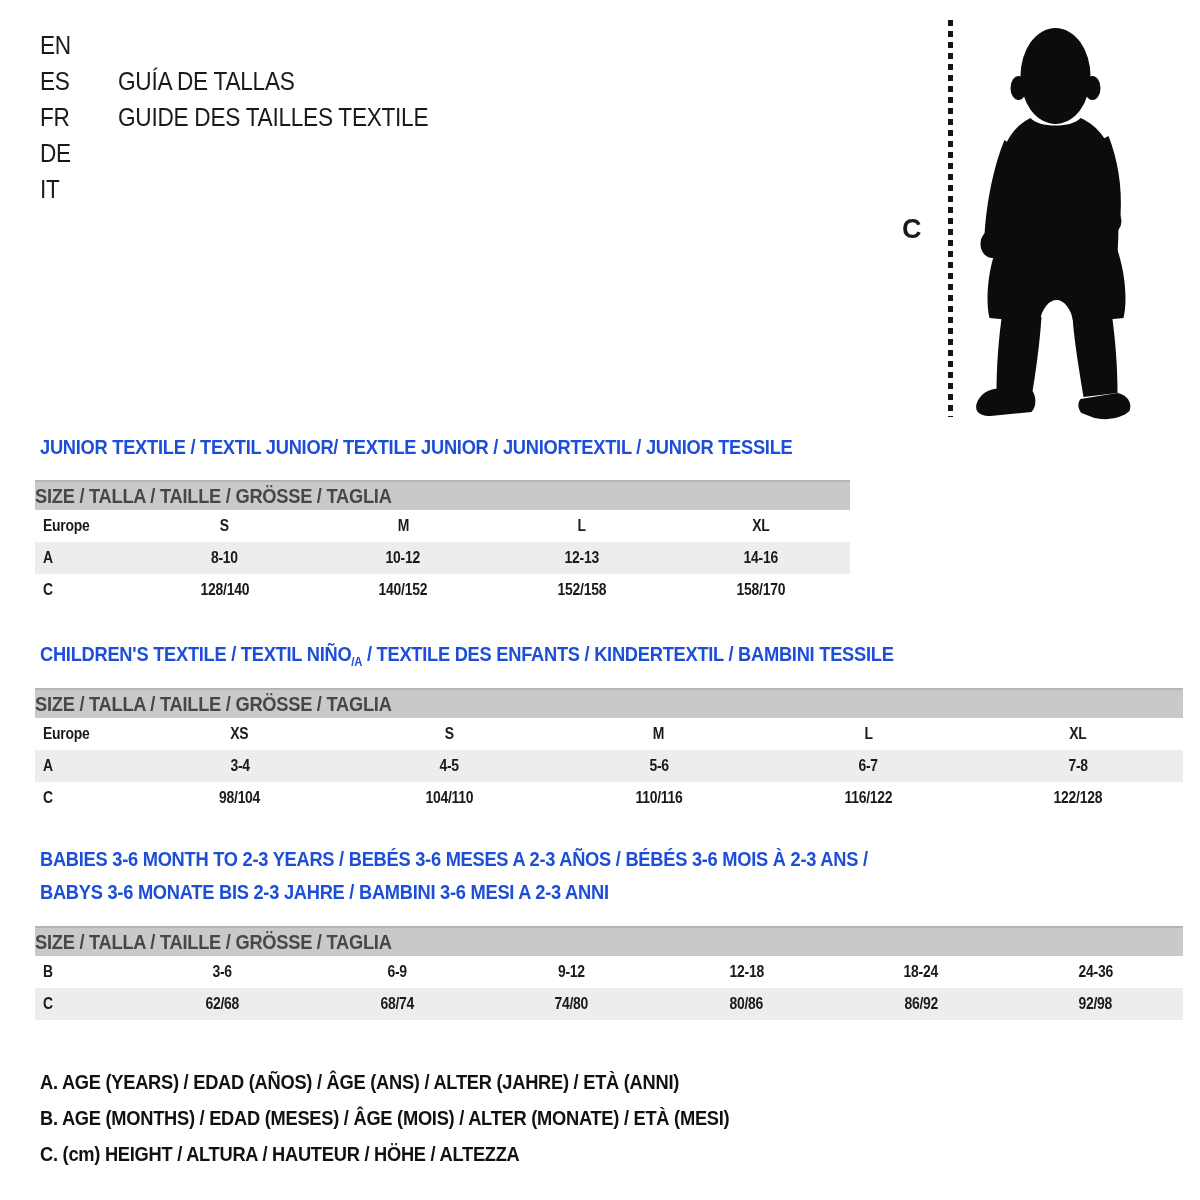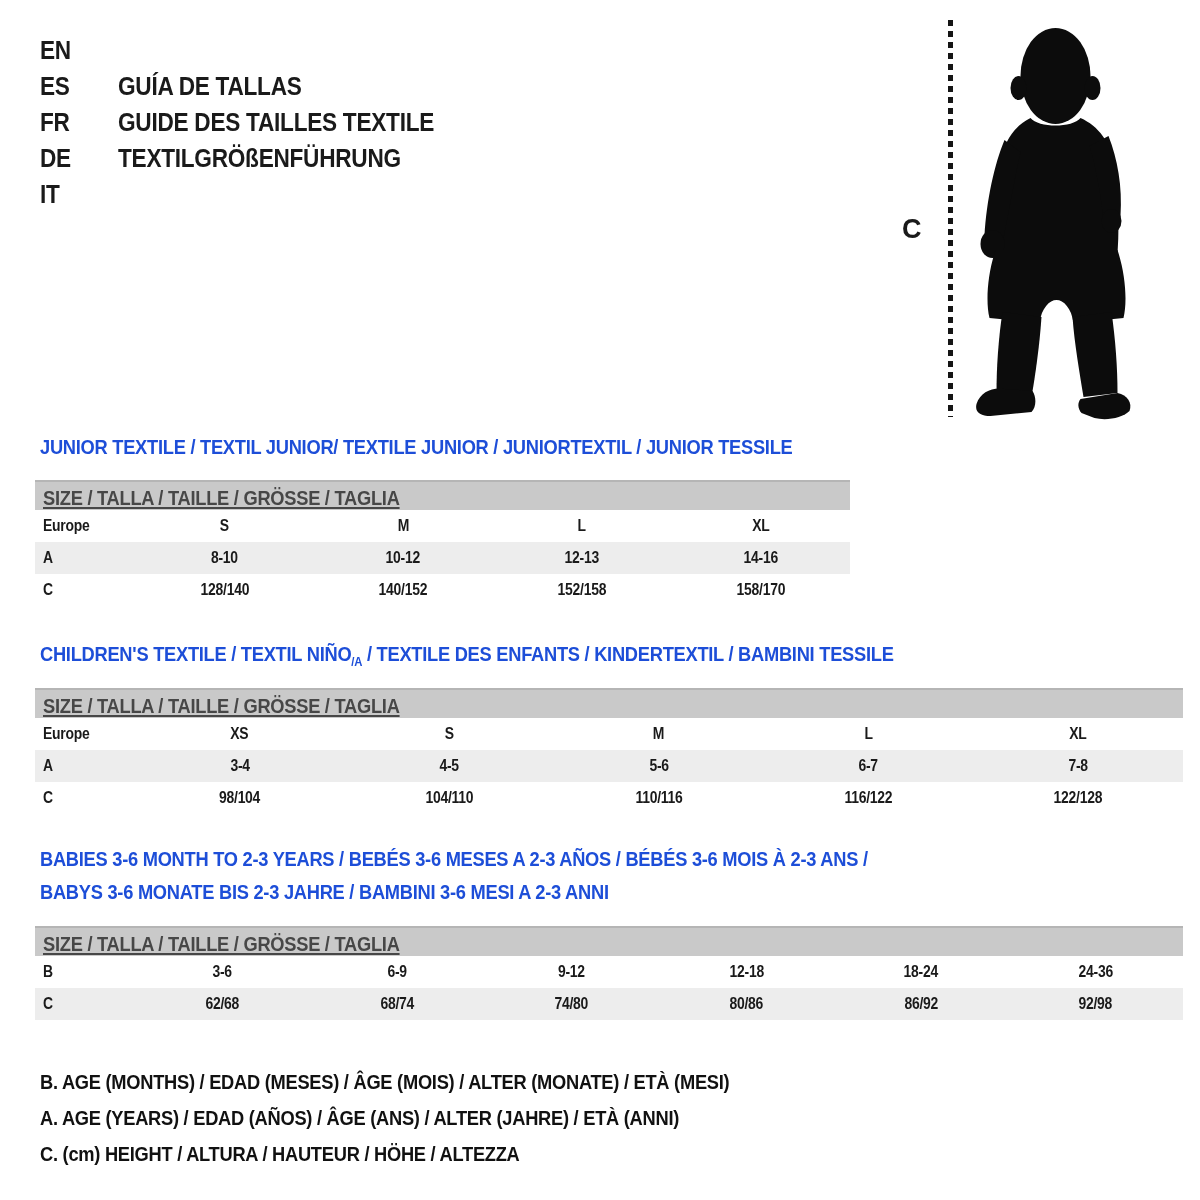--- a/index.html
+++ b/index.html
@@ -2,34 +2,34 @@
 <html><head>
 <meta charset="utf-8">
 <style>
   html,body{margin:0;padding:0;background:#ffffff;}
   .canvas{position:relative;width:1200px;height:1200px;background:#ffffff;overflow:hidden;
           font-family:"Liberation Sans",sans-serif;color:#1a1a1a;}
   .sq{display:inline-block;transform:scaleX(0.87);transform-origin:0 50%;white-space:nowrap;letter-spacing:-0.3px;}
   .sqc{display:inline-block;transform:scaleX(0.87);transform-origin:50% 50%;white-space:nowrap;letter-spacing:-0.3px;}
 
   .lang-block{position:absolute;left:40px;top:30px;}
-  .lang-row{display:flex;height:36px;align-items:flex-end;font-size:26px;font-weight:700;}
+  .lang-row{display:flex;height:36px;align-items:flex-start;font-size:26px;font-weight:400;}
   .lang-code{flex:0 0 78px;}
 
   .measure-line{position:absolute;left:948px;top:20px;width:5px;height:397px;
                 background:repeating-linear-gradient(to bottom,#151515 0 6px,transparent 6px 11px);}
   .measure-label{position:absolute;left:902px;top:214px;font-size:27px;font-weight:700;}
   .baby{position:absolute;left:962px;top:14px;width:183px;height:408px;}
 
   .sec-title{position:absolute;font-size:21px;font-weight:700;color:#1d4ed8;line-height:33px;}
   .sub-part{font-size:13px;vertical-align:-5px;}
 
   .size-table{position:absolute;}
   .size-bar{height:30px;background:#c9c9c9;border-top:2px solid #b5b5b5;box-sizing:border-box;
-            display:flex;align-items:flex-end;padding-left:8px;font-size:21px;font-weight:700;color:#474747;text-decoration:underline;}
+            display:flex;align-items:center;font-size:21px;font-weight:700;color:#474747;}
   .trow{display:grid;height:32px;align-items:center;font-size:16px;font-weight:700;color:#1a1a1a;}
   .cols4{grid-template-columns:100px repeat(4,1fr);}
   .cols5{grid-template-columns:100px repeat(5,1fr);}
   .cols6{grid-template-columns:100px repeat(6,1fr);}
   .lbl{padding-left:8px;}
   .val{text-align:center;}
   .shaded{background:#ededed;}
 
   .legend{position:absolute;left:40px;top:1064px;}
   .legend-line{height:36px;display:flex;align-items:center;font-size:21px;font-weight:700;color:#111111;}
@@ -46,21 +46,20 @@
     <div class="lang-row">
       <span class="lang-code"><span class="sq">ES</span></span>
       <span><span class="sq">GUÍA DE TALLAS</span></span>
     </div>
     <div class="lang-row">
       <span class="lang-code"><span class="sq">FR</span></span>
       <span><span class="sq">GUIDE DES TAILLES TEXTILE</span></span>
     </div>
     <div class="lang-row">
       <span class="lang-code"><span class="sq">DE</span></span>
-      <span><span class="sq">TEXTILGRÖßENFÜHRUNG</span></span>
     </div>
     <div class="lang-row">
       <span class="lang-code"><span class="sq">IT</span></span>
     </div>
   </div>
 
   <div class="measure-line"></div>
   <div class="measure-label"><span>C</span></div>
   <svg class="baby" viewBox="0 0 182 408" xmlns="http://www.w3.org/2000/svg">
     <g fill="#0c0c0c">
@@ -168,23 +167,23 @@
       <span class="val"><span class="sqc">68/74</span></span>
       <span class="val"><span class="sqc">74/80</span></span>
       <span class="val"><span class="sqc">80/86</span></span>
       <span class="val"><span class="sqc">86/92</span></span>
       <span class="val"><span class="sqc">92/98</span></span>
     </div>
   </div>
 
   <div class="legend">
     <div class="legend-line">
-        <span class="sq">B. AGE (MONTHS) / EDAD (MESES) / ÂGE (MOIS) / ALTER (MONATE) / ETÀ (MESI)</span>
+        <span class="sq">A. AGE (YEARS) / EDAD (AÑOS) / ÂGE (ANS) / ALTER (JAHRE) / ETÀ (ANNI)</span>
       </div>
     <div class="legend-line">
-        <span class="sq">A. AGE (YEARS) / EDAD (AÑOS) / ÂGE (ANS) / ALTER (JAHRE) / ETÀ (ANNI)</span>
+        <span class="sq">B. AGE (MONTHS) / EDAD (MESES) / ÂGE (MOIS) / ALTER (MONATE) / ETÀ (MESI)</span>
       </div>
     <div class="legend-line">
         <span class="sq">C. (cm) HEIGHT / ALTURA / HAUTEUR / HÖHE / ALTEZZA</span>
       </div>
   </div>
 
 </div>
 
 </body></html>

